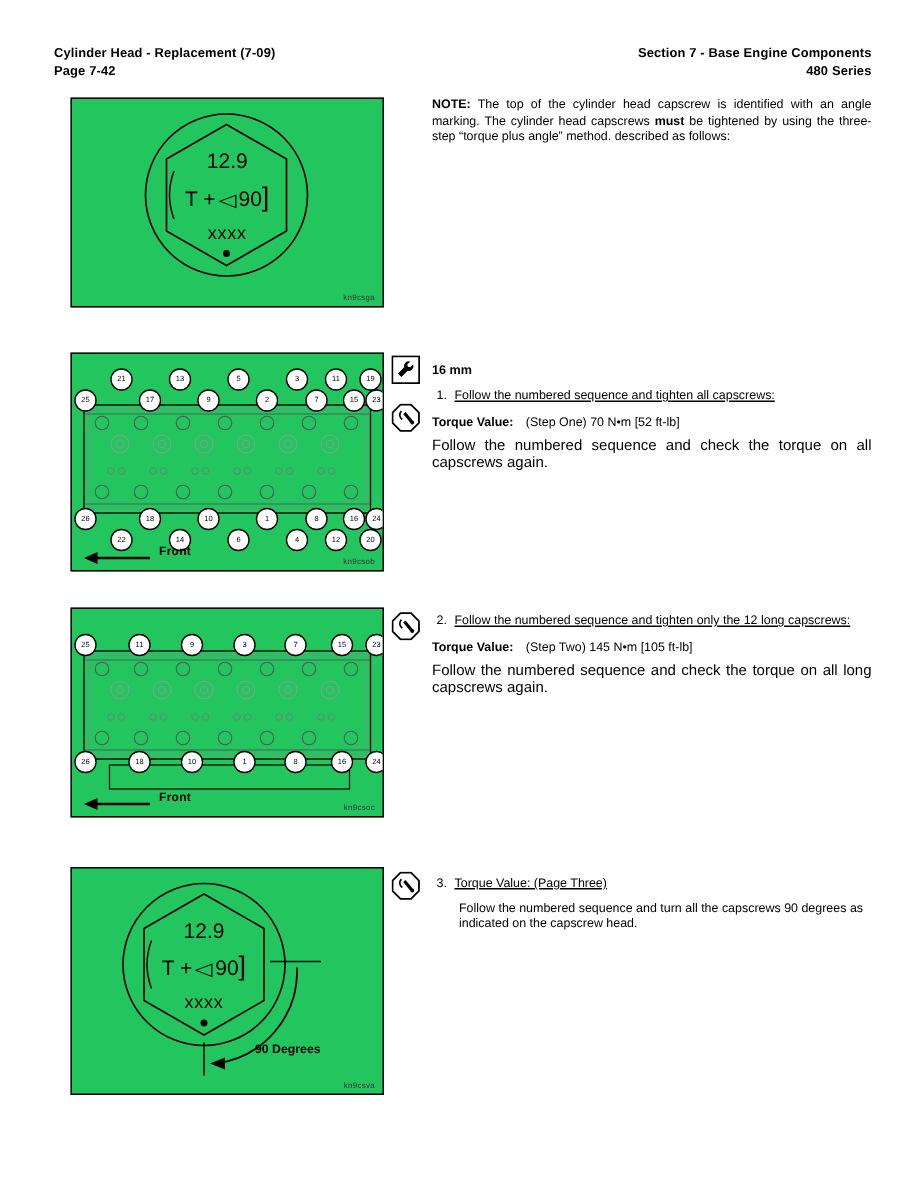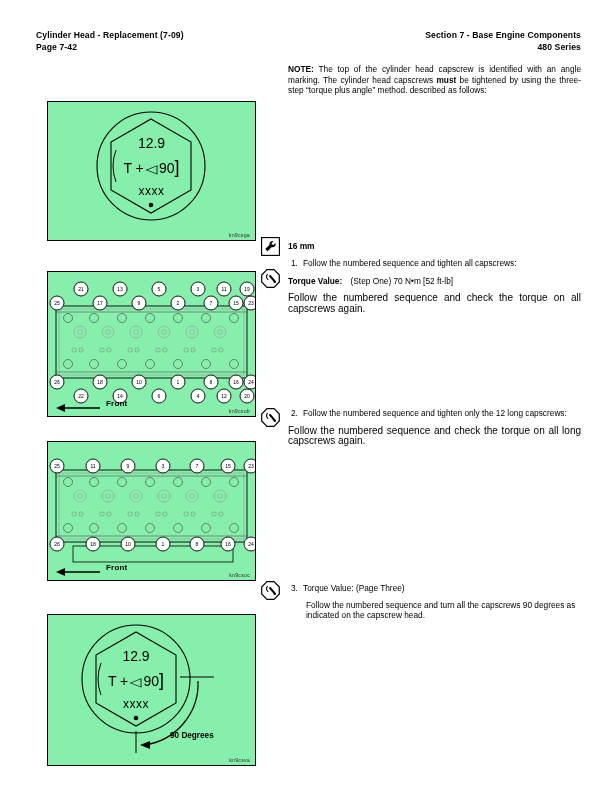--- a/index.html
+++ b/index.html
@@ -38,23 +38,22 @@
     font-weight: bold;
     line-height: 11.5px;
     letter-spacing: 0.1px;
   }
   .hdr-right { text-align: right; }
 
   
   .figure {
     position: absolute;
     border: 1px solid #000;
-    background: #86efac;
+    background: #22c55e;
     box-sizing: border-box;
-    margin-top: 36px;
   }
   .fig-code {
     position: absolute;
     right: 5px;
     bottom: 2px;
     font-size: 5.3px;
     color: #333;
     letter-spacing: 0.2px;
     font-family: "Liberation Sans", sans-serif;
   }
@@ -87,21 +86,21 @@
     display: flex;
     text-align: justify;
   }
   .step-num {
     width: 15px;
     flex: 0 0 15px;
     text-align: left;
     padding-left: 3px;
     box-sizing: border-box;
   }
-  .step-text { flex: 1 1 auto; }
+  .step-text { flex: 1 1 auto; text-decoration: underline; }
   .torque-line {
     font-size: 8.3px;
     line-height: 10.6px;
     margin-top: 7px;
   }
   .torque-line .tv { font-weight: bold; }
   .para {
     font-size: 10px;
     line-height: 10.6px;
     text-align: justify;
@@ -457,20 +456,24 @@
       <line x1="8.6" y1="6.4" x2="13.4" y2="12.2" stroke="#000" stroke-width="2.1"></line>
       <circle cx="13.8" cy="12.7" r="1.3" fill="#000"></circle>
     </svg>
   </div>
 
   <div class="step-block" style="top:408px;">
     <div class="step-line">
       <span class="step-num">2.</span>
       <span class="step-text">Follow the numbered sequence and tighten only the 12 long capscrews:</span>
     </div>
+    <div class="torque-line">
+      <span class="tv">Torque Value:</span>
+      <span style="display:inline-block; width:6px;"></span><span>(Step Two) 145 N•m [105 ft-lb]</span>
+    </div>
     <div class="para">Follow the numbered sequence and check the torque on all long capscrews again.</div>
   </div>
 
   <div class="figure" style="left:47px; top:578px; width:209px; height:152px;">
     <svg width="207" height="150" viewBox="0 0 207 150">
       <circle cx="88" cy="64" r="54" fill="none" stroke="#000" stroke-width="1.1"></circle>
       <polygon points="88,17 128,40 128,88 88,111 48,88 48,40" fill="none" stroke="#000" stroke-width="1.1"></polygon>
       <circle cx="88" cy="103" r="2.3" fill="#000"></circle>
       <path d="M53,48 Q47,64 53,80" fill="none" stroke="#000" stroke-width="1"></path>
 

